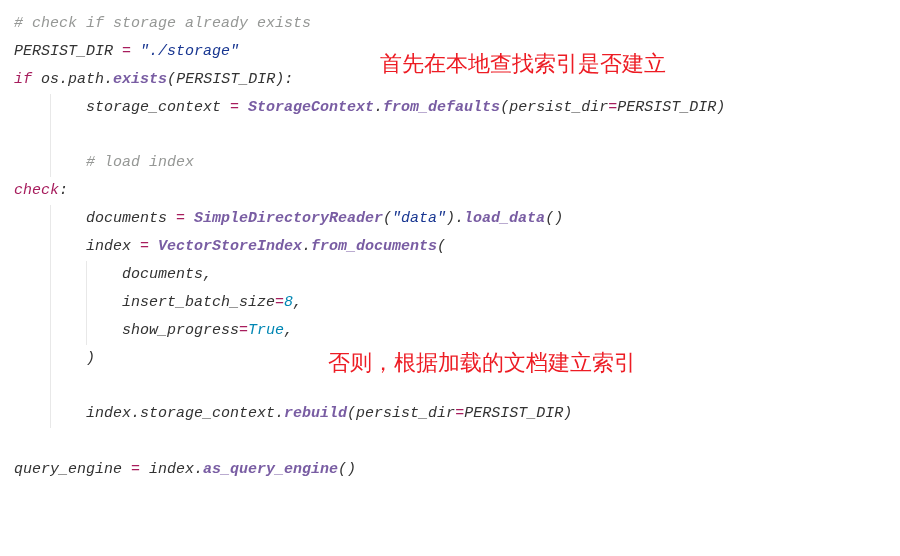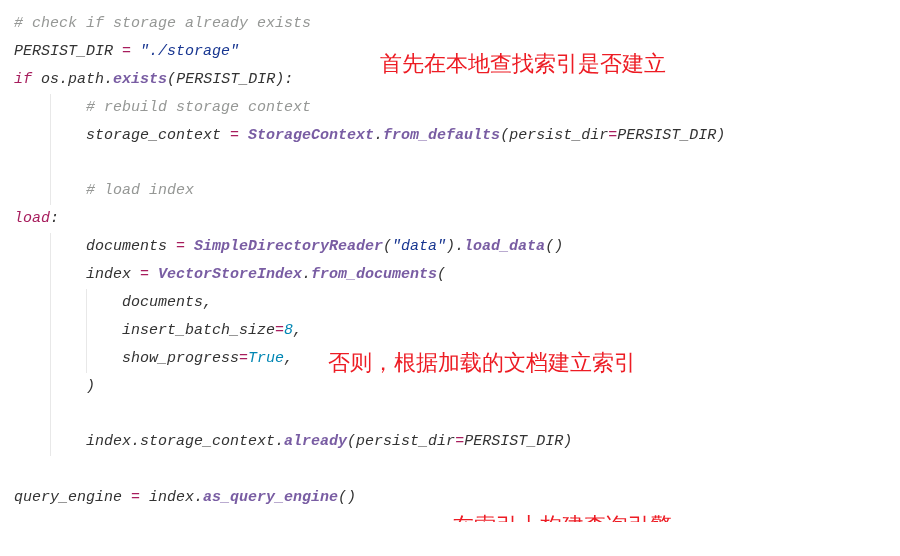--- a/index.html
+++ b/index.html
@@ -65,43 +65,39 @@
 </div>
 
 <div class="row">
   <span class="code"><span class="name">PERSIST_DIR</span><span class="op"> = </span><span class="string">"./storage"</span></span>
 </div>
 
 <div class="row">
   <span class="code"><span class="keyword">if</span><span> </span><span class="name">os</span><span class="punc">.</span><span class="name">path</span><span class="punc">.</span><span class="call">exists</span><span class="punc">(</span><span class="name">PERSIST_DIR</span><span class="punc">):</span></span>
 </div>
 
-<div class="row">
-  <span class="gutter"><span class="pad4"></span><span class="g1"></span><span class="pad4b"></span></span>
-  <span class="code"><span class="comment"># rebuild storage context</span></span>
-</div>
 
 <div class="row">
   <span class="gutter"><span class="pad4"></span><span class="g1"></span><span class="pad4b"></span></span>
   <span class="code"><span class="name">storage_context</span><span class="op"> = </span><span class="funcdef">StorageContext</span><span class="punc">.</span><span class="call">from_defaults</span><span class="punc">(</span><span class="name">persist_dir</span><span class="op">=</span><span class="name">PERSIST_DIR</span><span class="punc">)</span></span>
 </div>
 
 <div class="row">
   <span class="gutter"><span class="pad4"></span><span class="g1"></span><span class="pad4b"></span></span>
   <span class="code">&nbsp;</span>
 </div>
 
 <div class="row">
   <span class="gutter"><span class="pad4"></span><span class="g1"></span><span class="pad4b"></span></span>
   <span class="code"><span class="comment"># load index</span></span>
 </div>
 
 
 <div class="row">
-  <span class="code"><span class="keyword">load</span><span class="punc">:</span></span>
+  <span class="code"><span class="keyword">check</span><span class="punc">:</span></span>
 </div>
 
 <div class="row">
   <span class="gutter"><span class="pad4"></span><span class="g1"></span><span class="pad4b"></span></span>
   <span class="code"><span class="name">documents</span><span class="op"> = </span><span class="funcdef">SimpleDirectoryReader</span><span class="punc">(</span><span class="string">"data"</span><span class="punc">).</span><span class="call">load_data</span><span class="punc">()</span></span>
 </div>
 
 <div class="row">
   <span class="gutter"><span class="pad4"></span><span class="g1"></span><span class="pad4b"></span></span>
   <span class="code"><span class="name">index</span><span class="op"> = </span><span class="funcdef">VectorStoreIndex</span><span class="punc">.</span><span class="call">from_documents</span><span class="punc">(</span></span>
@@ -127,21 +123,21 @@
   <span class="code"><span class="punc">)</span></span>
 </div>
 
 <div class="row">
   <span class="gutter"><span class="pad4"></span><span class="g1"></span><span class="pad4b"></span></span>
   <span class="code">&nbsp;</span>
 </div>
 
 <div class="row">
   <span class="gutter"><span class="pad4"></span><span class="g1"></span><span class="pad4b"></span></span>
-  <span class="code"><span class="name">index</span><span class="punc">.</span><span class="name">storage_context</span><span class="punc">.</span><span class="call">already</span><span class="punc">(</span><span class="name">persist_dir</span><span class="op">=</span><span class="name">PERSIST_DIR</span><span class="punc">)</span></span>
+  <span class="code"><span class="name">index</span><span class="punc">.</span><span class="name">storage_context</span><span class="punc">.</span><span class="call">rebuild</span><span class="punc">(</span><span class="name">persist_dir</span><span class="op">=</span><span class="name">PERSIST_DIR</span><span class="punc">)</span></span>
 </div>
 
 <div class="row">
   <span class="code">&nbsp;</span>
 </div>
 
 <div class="row">
   <span class="code"><span class="name">query_engine</span><span class="op"> = </span><span class="name">index</span><span class="punc">.</span><span class="call">as_query_engine</span><span class="punc">()</span></span>
 </div>
 

